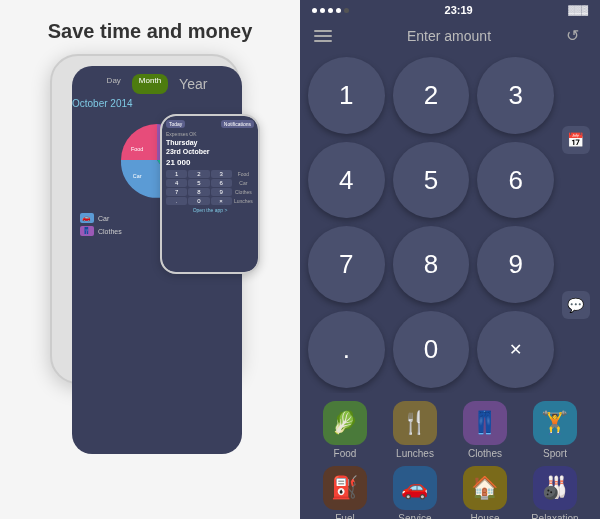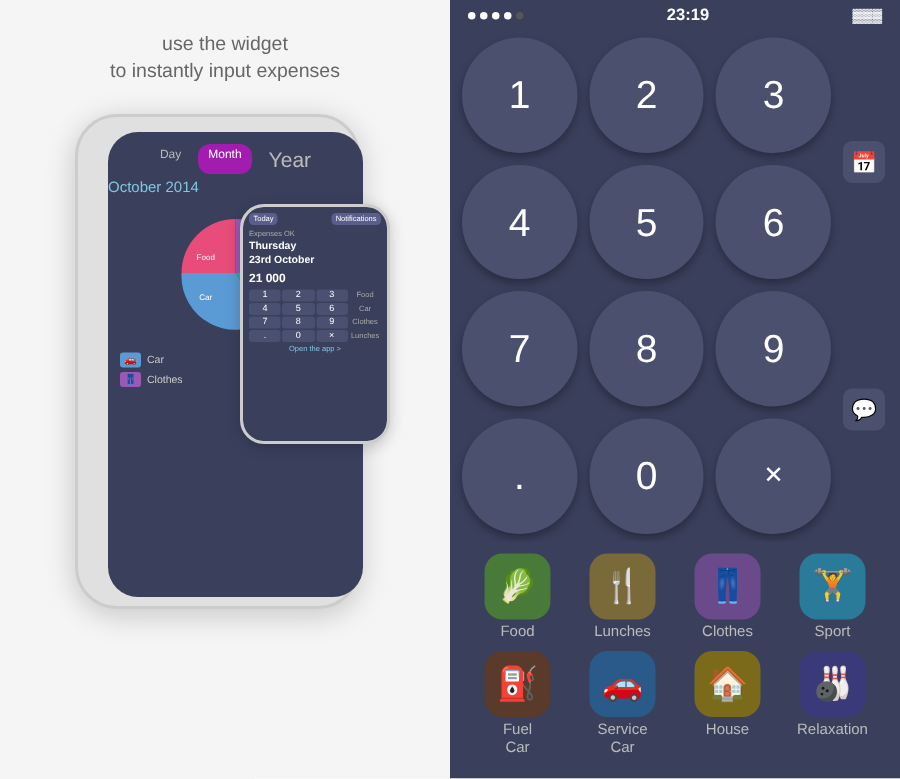--- a/index.html
+++ b/index.html
@@ -53,21 +53,21 @@
       background: #e0e0e0;
       border-radius: 28px;
       box-shadow: 0 4px 20px rgba(0,0,0,0.2);
       border: 2px solid #ccc;
     }
     .phone-inner {
       position: absolute;
       left: 20px;
       top: 10px;
       width: 170px;
-      height: 310px;
+      height: 388px;
       background: #3a3f5c;
       border-radius: 20px;
       overflow: hidden;
     }
 
     
     .pie-area {
       display: flex;
       justify-content: center;
       padding: 4px 0;
@@ -307,30 +307,30 @@
       font-size: 10px;
       color: #bbb;
       text-align: center;
       line-height: 1.2;
     }
   </style>
 </head>
 <body>
 
 <div class="left-panel">
-  <div class="left-subtitle">use the widget<br>to instantly input expenses</div>
+  <div class="left-title">Save time and money</div>
 
   <div class="phone-container">
 
     <div class="phone-outer">
       <div class="phone-inner">
 
         <div style="display:flex;justify-content:center;gap:4px;padding:8px 0 4px;">
           <div style="font-size:8px;padding:2px 7px;border-radius:8px;color:#bbb;">Day</div>
-          <div style="font-size:8px;padding:2px 7px;border-radius:8px;background:#a21caf;color:white;">Month</div>
+          <div style="font-size:8px;padding:2px 7px;border-radius:8px;background:#4d7c0f;color:white;">Month</div>
           <div style="font-size:14px;padding:2px 7px;border-radius:8px;color:#bbb;">Year</div>
         </div>
 
         <div style="text-align:left;font-size:10px;color:#7ec8e3;margin-bottom:2px;">October 2014</div>
 
         <div class="pie-area">
           <svg class="pie-svg" viewBox="0 0 100 100">
 
             <circle cx="50" cy="50" r="40" fill="#3a3f5c"></circle>
 
@@ -406,20 +406,29 @@
       <div class="status-dot"></div>
       <div class="status-dot"></div>
       <div class="status-dot"></div>
       <div class="status-dot"></div>
       <div class="status-dot" style="background:#555;"></div>
     </div>
     <div class="status-time">23:19</div>
     <div class="status-battery">▓▓▓</div>
   </div>
 
+  <div class="top-bar">
+    <div class="menu-icon">
+      <div class="menu-line"></div>
+      <div class="menu-line"></div>
+      <div class="menu-line"></div>
+    </div>
+    <div class="enter-amount-label">Enter amount</div>
+    <div class="settings-icon">↺</div>
+  </div>
 
   <div class="numpad-area">
     <div class="numpad-main">
       <div class="num-key">1</div>
       <div class="num-key">2</div>
       <div class="num-key">3</div>
       <div class="num-key">4</div>
       <div class="num-key">5</div>
       <div class="num-key">6</div>
       <div class="num-key">7</div>

